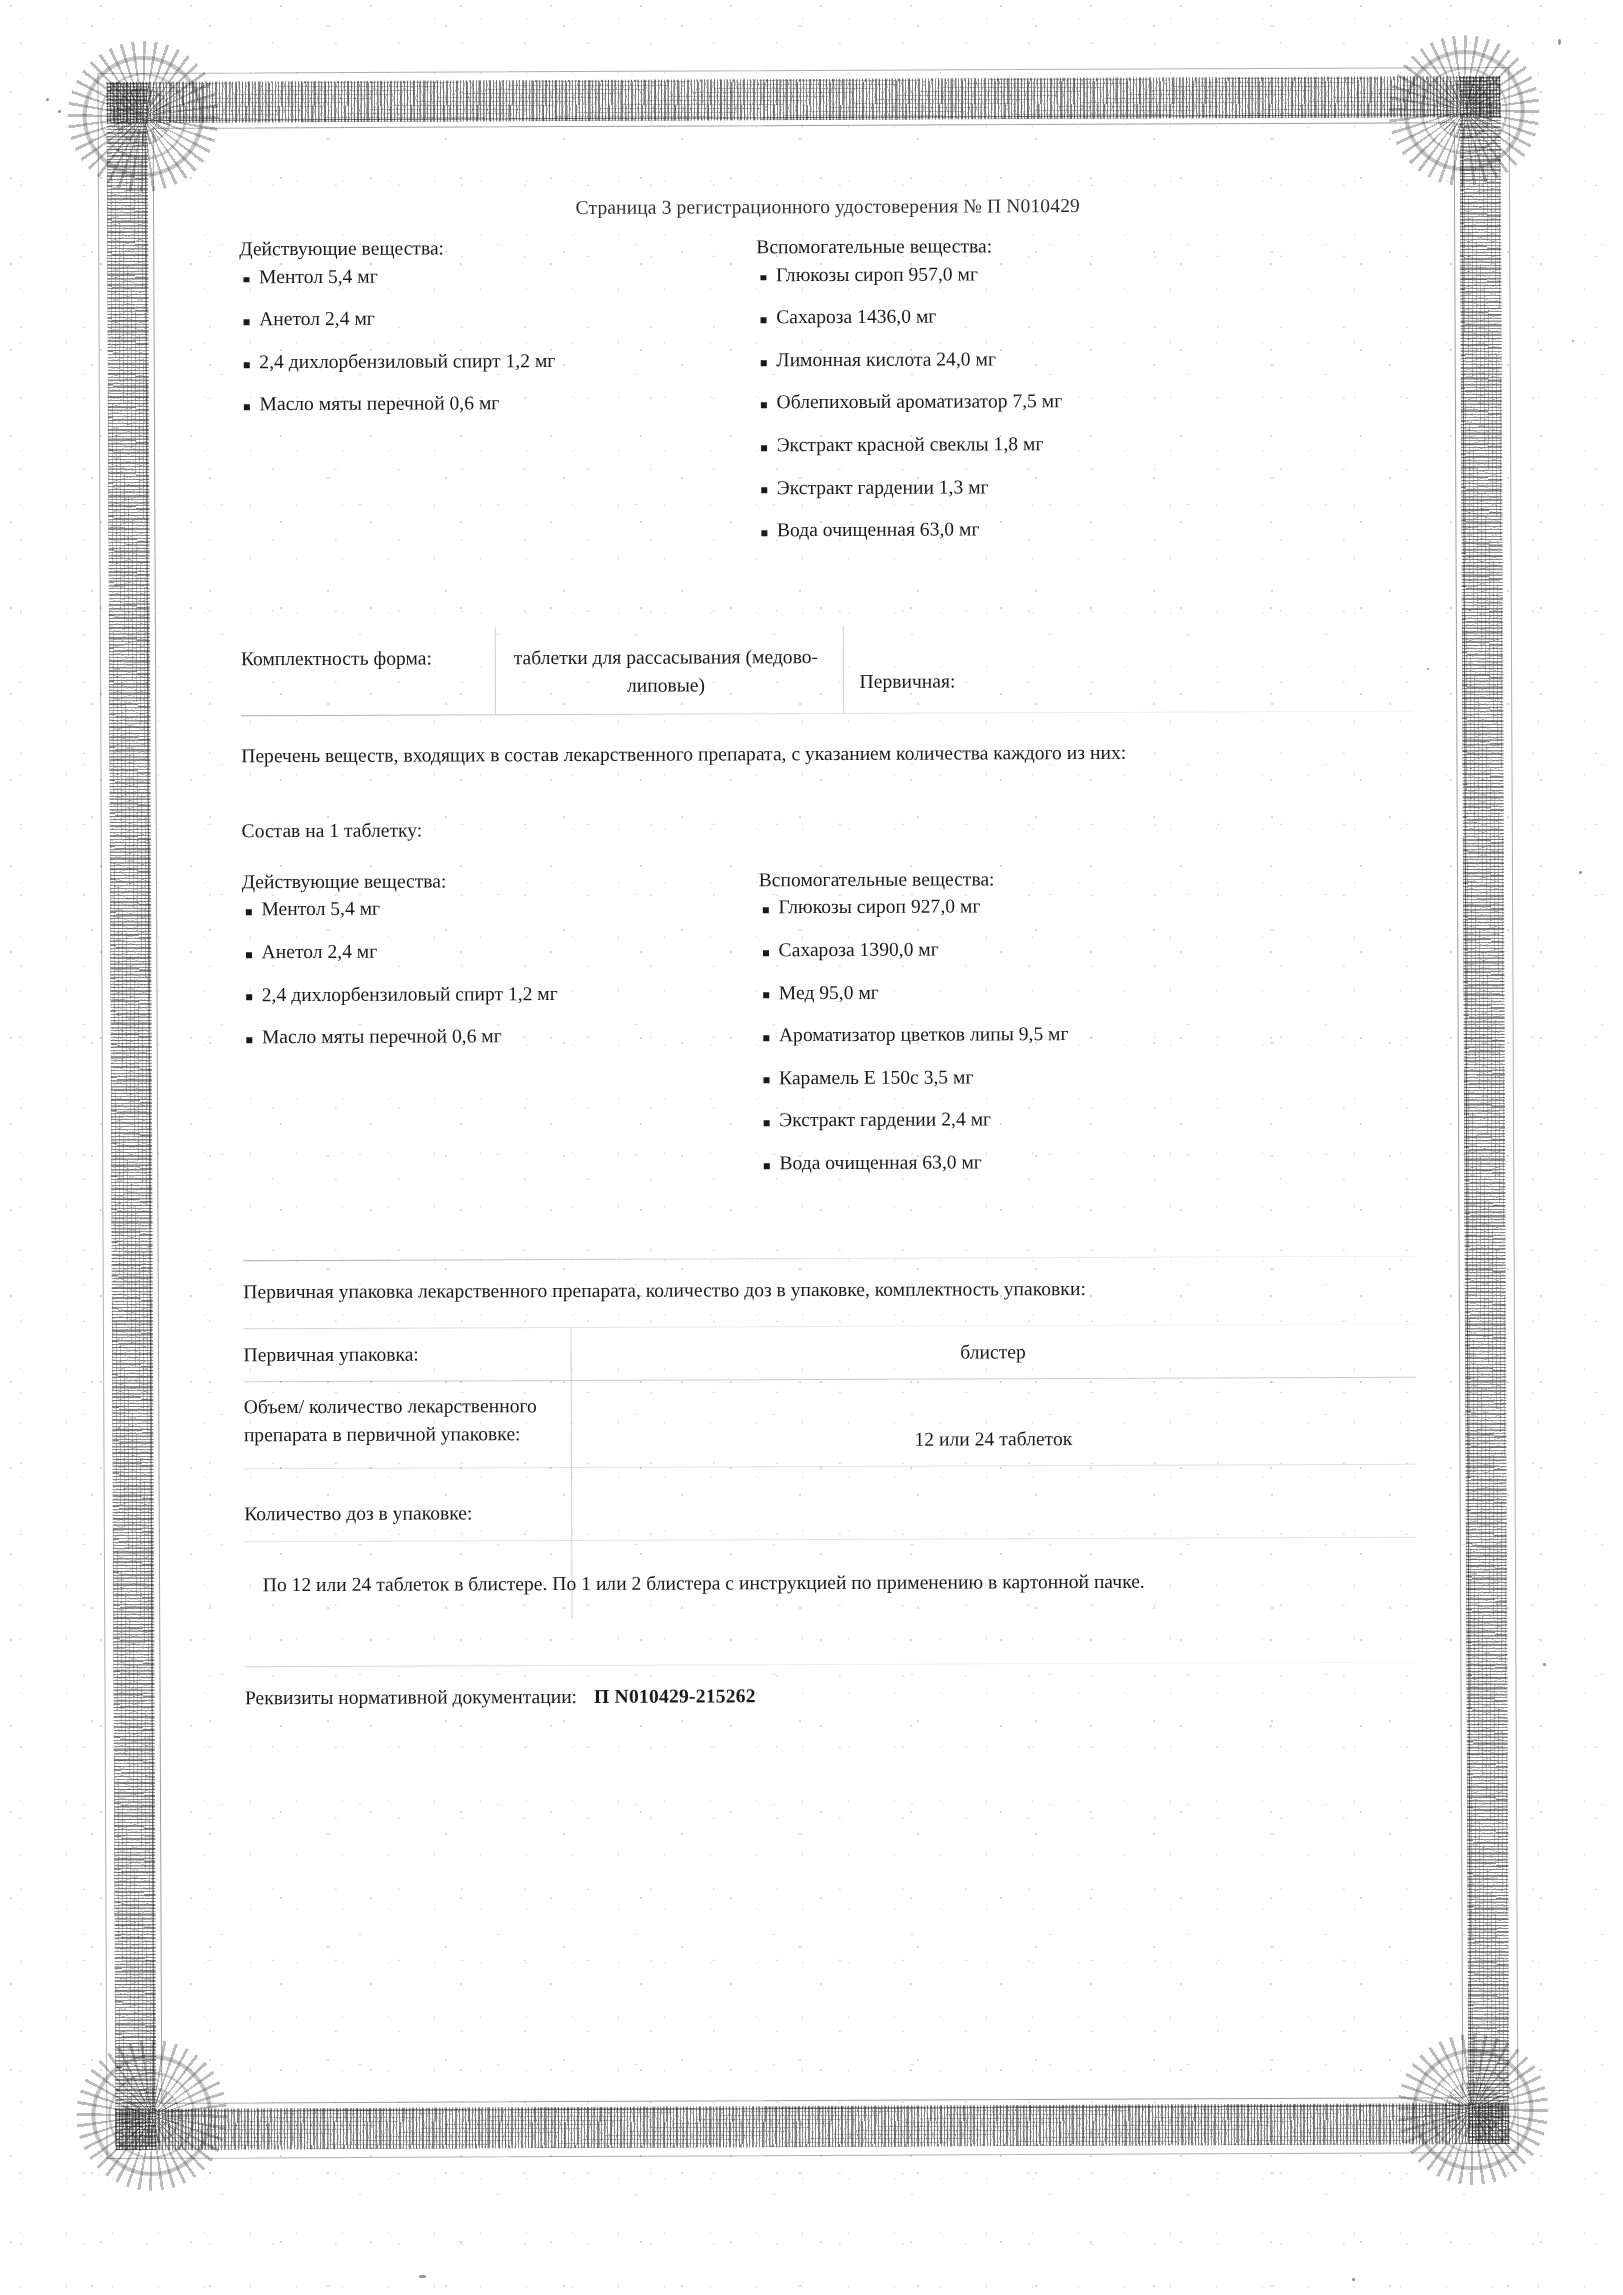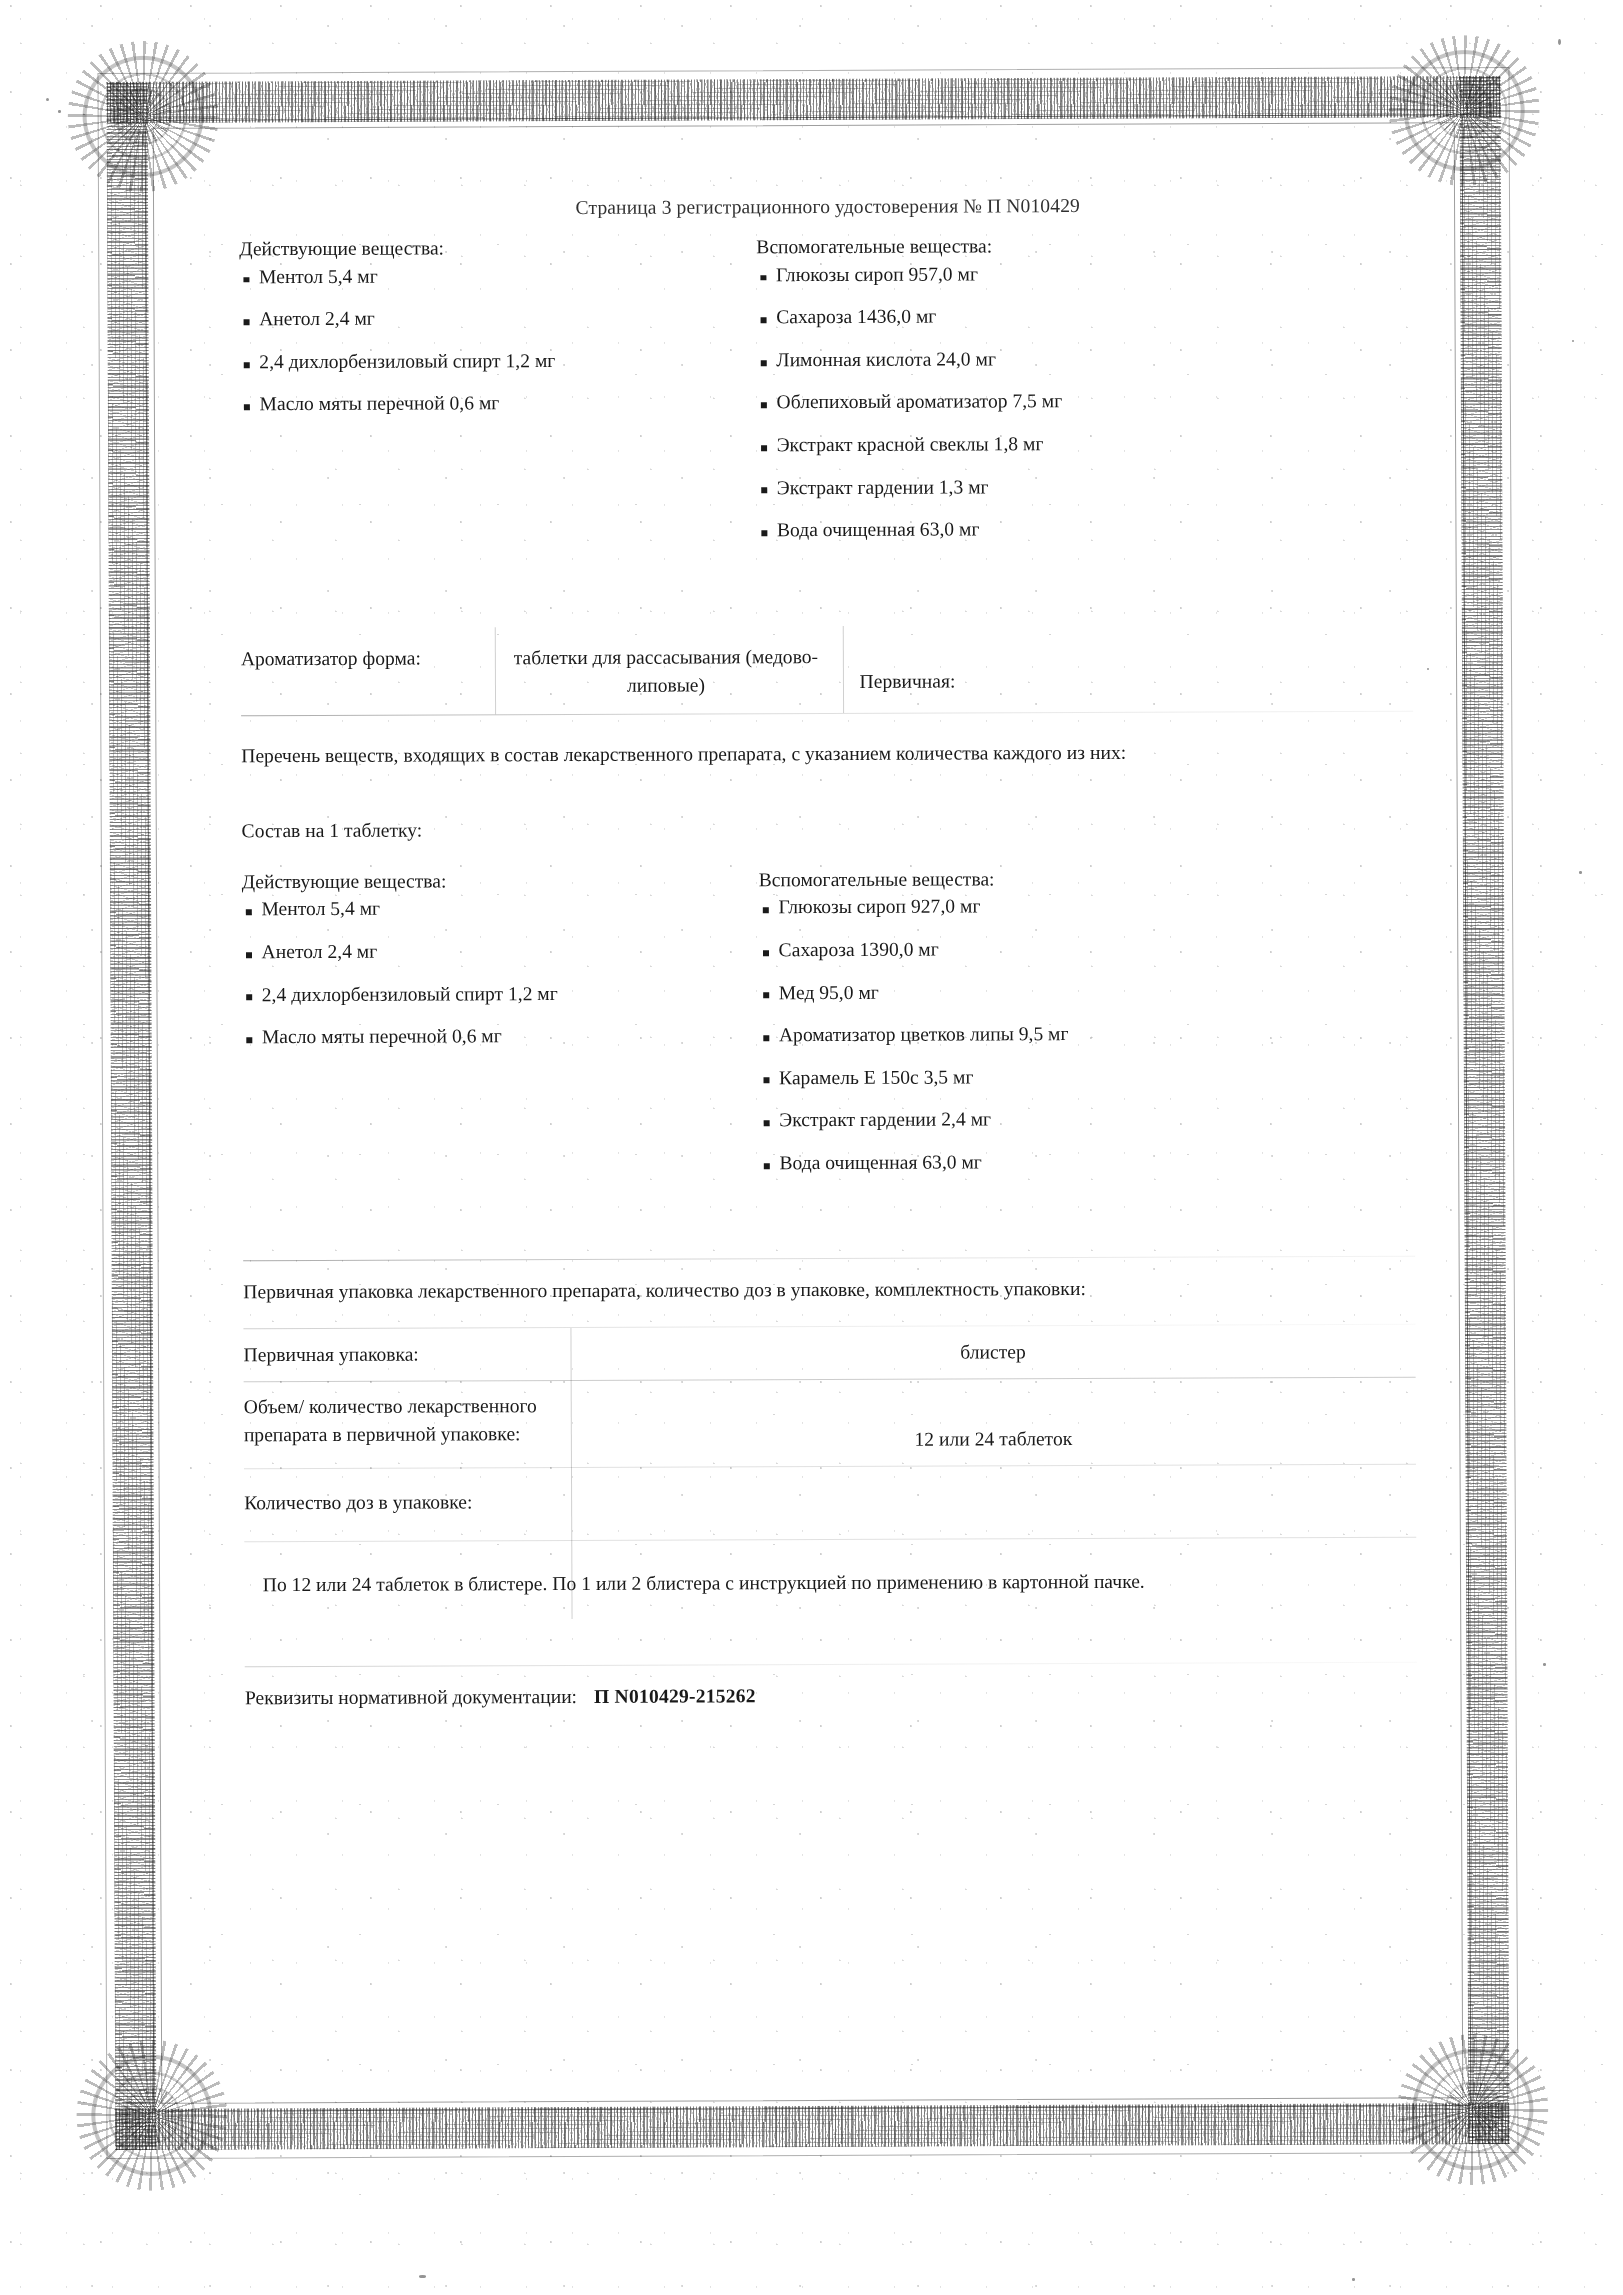--- a/index.html
+++ b/index.html
@@ -195,21 +195,21 @@
     </div>
   </div>
 
   <div class="gap-lg"></div>
 
   <div class="trule"></div>
   <div style="position:relative;padding:17px 0 14.4px 0;">
     <div class="vline" style="left:254px;top:0;bottom:0;"></div>
     <div class="vline" style="left:602px;top:0;bottom:0;"></div>
     <div class="form-row">
-      <div class="k">Ароматизатор форма:</div>
+      <div class="k">Комплектность форма:</div>
       <div class="mid">таблетки для рассасывания (медово-липовые)</div>
       <div class="k2">Первичная:</div>
     </div>
   </div>
   <div class="trule"></div>
 
   <div class="gap-sm"></div>
 
   <p class="para">Перечень веществ, входящих в состав лекарственного препарата, с указанием количества каждого из них:</p>
 
@@ -260,21 +260,21 @@
     </div>
     <div class="rule-line"></div>
 
     <div class="pack-row">
       <div class="pk">Объем/ количество лекарственного препарата в первичной упаковке:</div>
       <div class="pv ctr" style="padding-top:47px;">12 или 24 таблеток</div>
     </div>
     <div class="rule-line faint"></div>
 
     <div class="pack-row" style="min-height:72px;">
-      <div class="pk" style="padding-top:20px;">Количество доз в упаковке:</div>
+      <div class="pk" style="padding-top:31px;">Количество доз в упаковке:</div>
       <div class="pv"></div>
     </div>
     <div class="rule-line faint"></div>
 
     <div class="pack-row" style="min-height:79px;">
       <div class="pv" style="padding-top:30px;padding-left:18.3px;">По 12 или 24 таблеток в блистере. По 1 или 2 блистера с инструкцией по применению в картонной пачке.</div>
     </div>
   </div>
 
   <div class="gap-md"></div>

